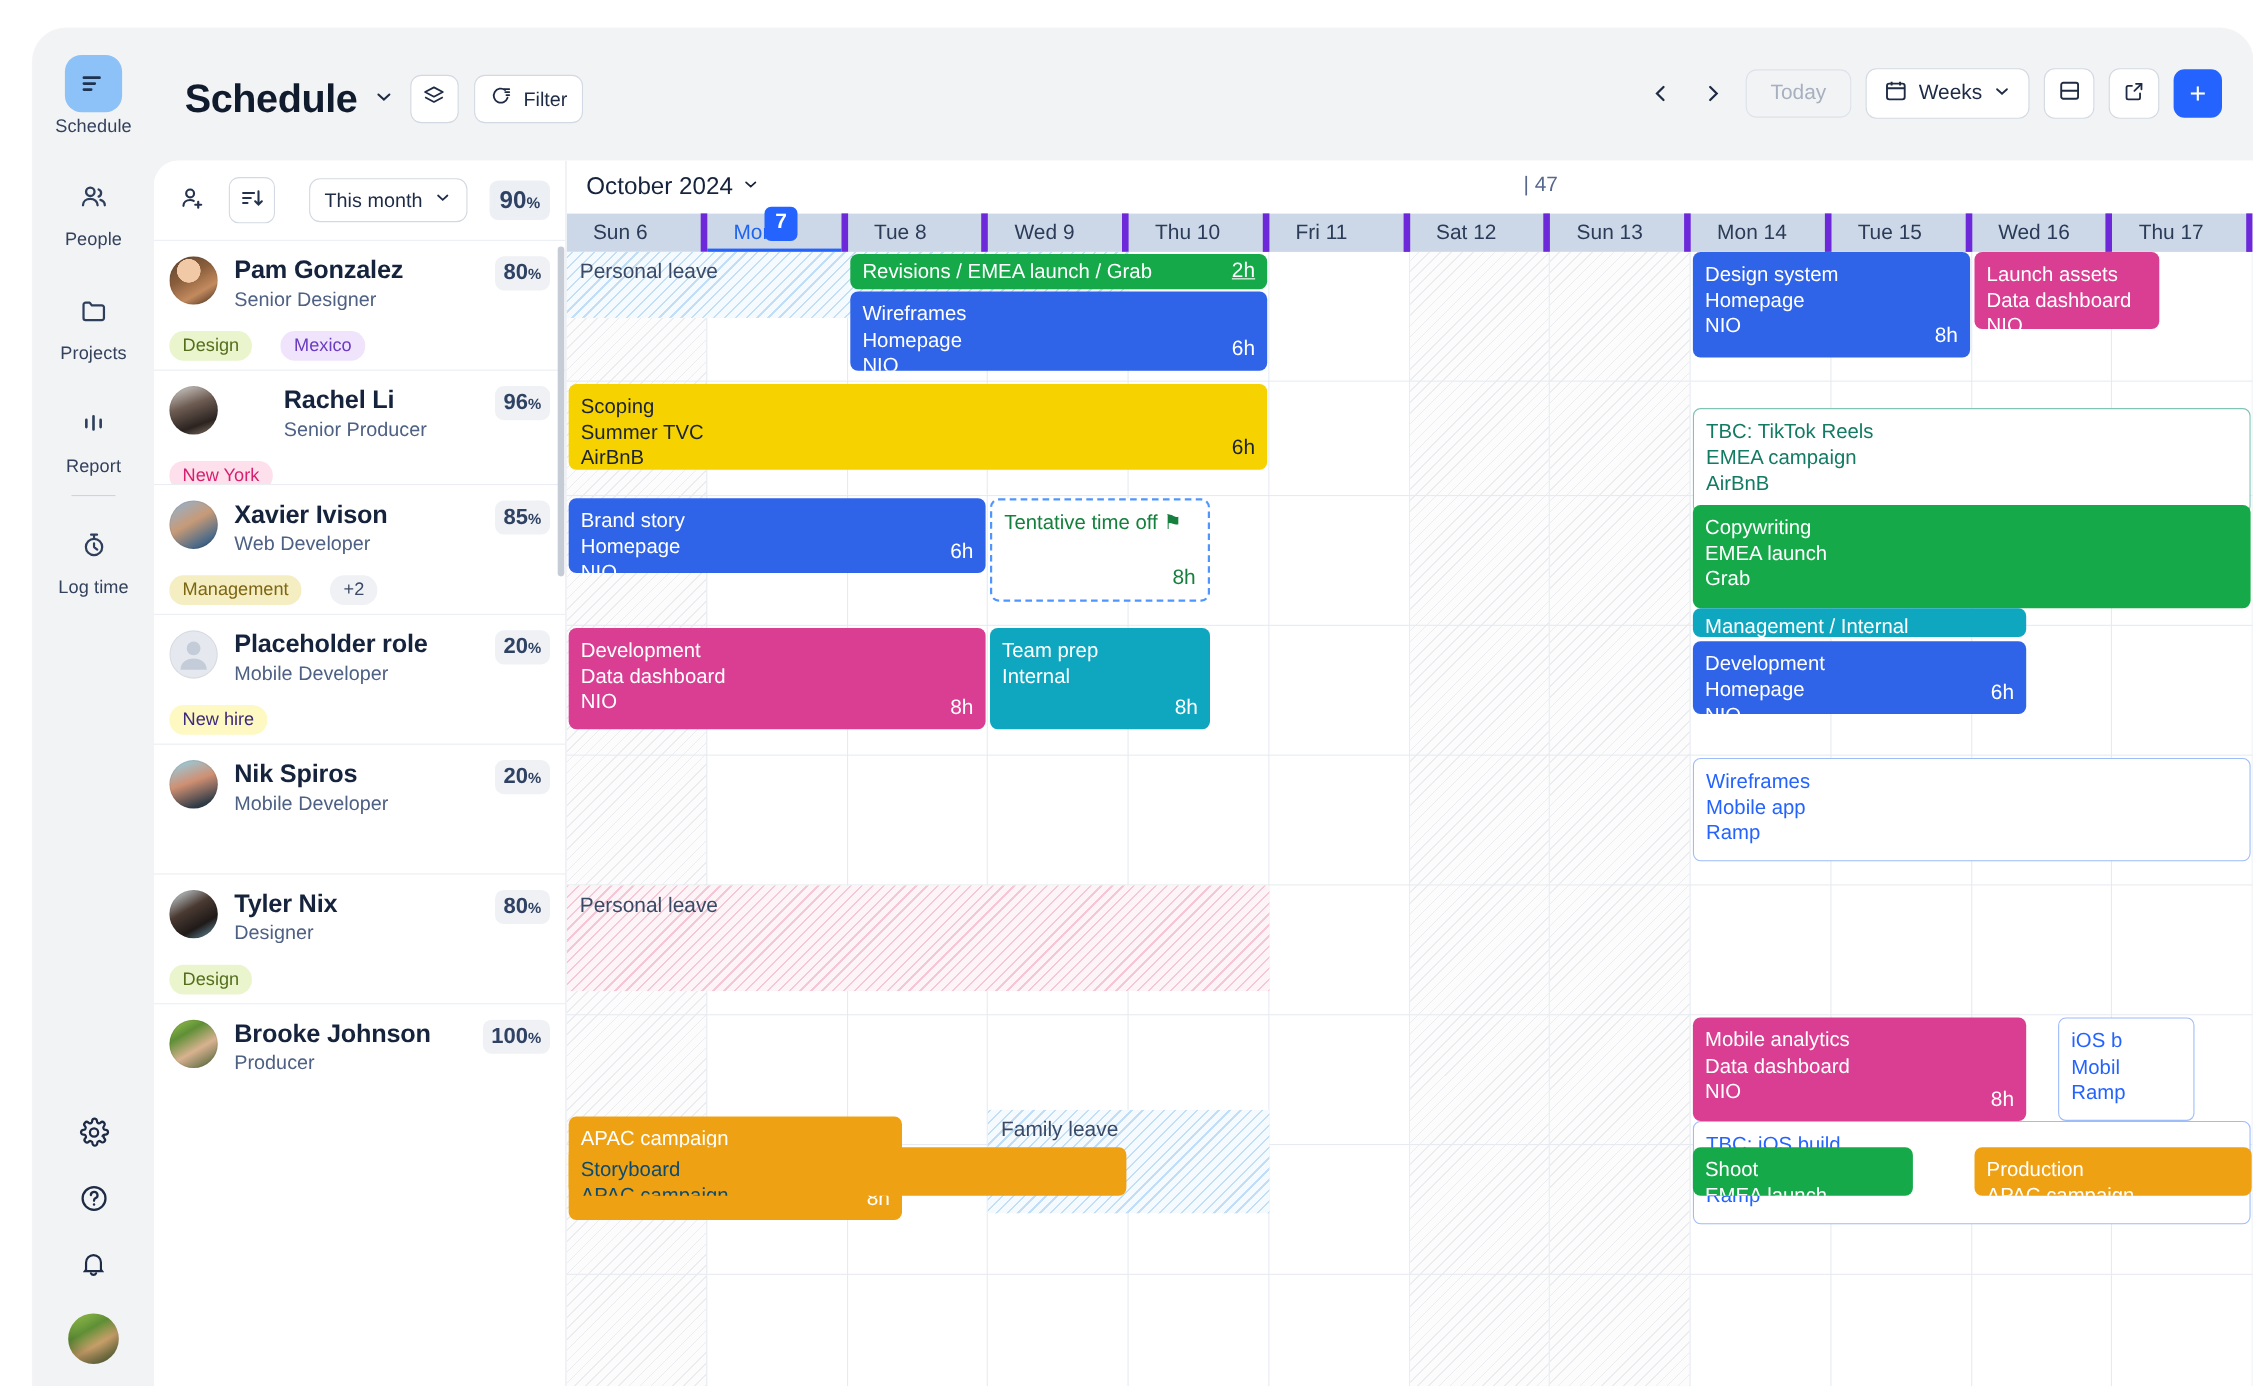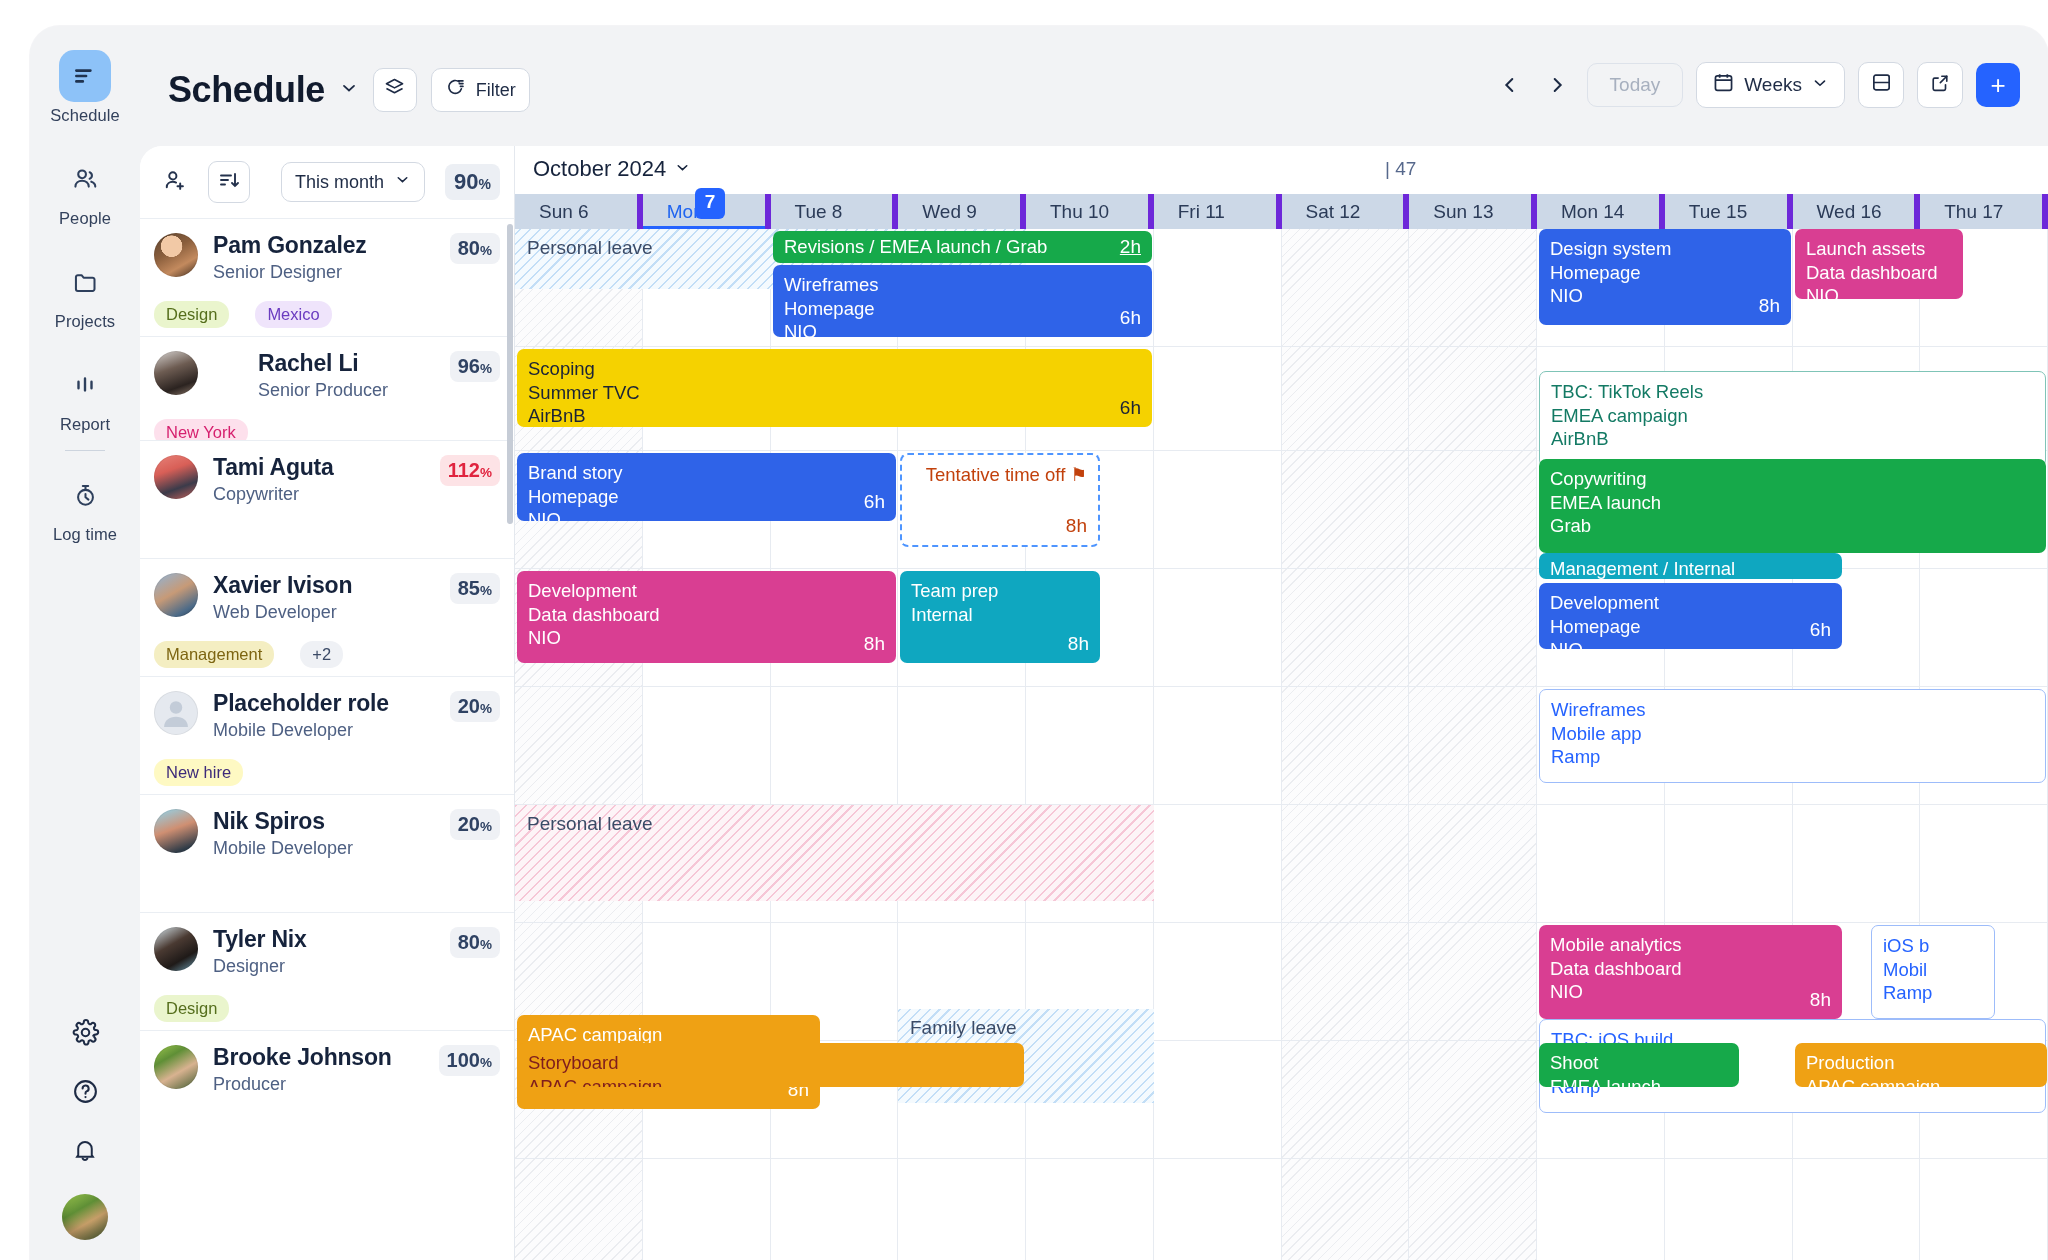--- a/index.html
+++ b/index.html
@@ -141,22 +141,22 @@
 
   
   .ev { position:absolute; border-radius:7px; padding:8px 11px; color:#fff;
         font-size:18.5px; line-height:1.28; overflow:hidden; cursor:pointer; }
   .ev .t2, .ev .t3 { font-size:18.5px; }
   .ev .hrs { position:absolute; right:11px; bottom:7px; font-size:19px; }
   .ev.slim { padding:4px 11px; }
   .ev.slim .hrs { position:absolute; right:11px; bottom:2px; top:4px;text-decoration:underline; }
   .ev.outline { background:#fff; color:#2563ff; border:1px solid #9dbcfa; }
   .ev.outline-teal { background:#fff; color:#137a64; border:1px solid #7fc4b7; }
-  .ev.tentative { background:#fff; color:#c2410c; border:2px dashed #4e95ff;
-                  border-radius:8px;text-align:right; }
+  .ev.tentative { background:#fff; color:#15803d; border:2px dashed #4e95ff;
+                  border-radius:8px; }
 
   .leave { position:absolute; padding:8px 12px; font-size:19px; color:#3a4a66; }
   .leave.blue {
     background-color:#f4fafe;
     background-image:repeating-linear-gradient(-45deg,
       rgba(120,180,235,.40) 0 1.5px, transparent 1.5px 7px);
   }
   .leave.pink {
     background-color:#fdf4f7;
     background-image:repeating-linear-gradient(-45deg,
@@ -379,31 +379,20 @@
                 <div class="p-role">Senior Producer</div>
               </div>
               <div class="pct"><span class="v">96</span><span class="sfx">%</span></div>
             </div>
             <div class="tags">
               <span class="tag pink">New York</span>
             </div>
           </div>
           <div class="person" style="height: 118px;">
             <div class="person-top">
-              <div class="avatar" style="background-image:linear-gradient(160deg,#e8837a 0%,#d85f57 35%,#3b3b4a 70%,#c9625b 100%);"></div>
-              <div style="min-width:0;">
-                <div class="p-name">Tami Aguta</div>
-                <div class="p-role">Copywriter</div>
-              </div>
-              <div class="pct over"><span class="v">112</span><span class="sfx">%</span></div>
-            </div>
-            <div class="tags"></div>
-          </div>
-          <div class="person" style="height: 118px;">
-            <div class="person-top">
               <div class="avatar" style="background-image:linear-gradient(150deg,#8fb4d8 0%,#c79a77 45%,#4b6a88 80%,#2a3a4c 100%);"></div>
               <div style="min-width:0;">
                 <div class="p-name">Xavier Ivison</div>
                 <div class="p-role">Web Developer</div>
               </div>
               <div class="pct"><span class="v">85</span><span class="sfx">%</span></div>
             </div>
             <div class="tags">
               <span class="tag yellow">Management</span>
               <span class="tag grey">+2</span>
@@ -636,21 +625,21 @@
               <div class="hrs">8h</div>
             </div>
             <div class="leave blue" style="left: 383px; top: 780px; width: 256px; height: 94px;">
               <div>Family leave</div>
             </div>
             <div class="ev outline" style="left: 1024px; top: 790px; width: 507px; height: 94px;">
               <div class="t1">TBC: iOS build</div>
               <div class="t2">Mobile app</div>
               <div class="t3">Ramp</div>
             </div>
-            <div class="ev" style="left: 2px; top: 814px; width: 507px; height: 44px; background: rgb(239, 161, 20); color: #7f1d1d;">
+            <div class="ev" style="left: 2px; top: 814px; width: 507px; height: 44px; background: rgb(239, 161, 20); color: #0c4a6e;">
               <div class="t1">Storyboard</div>
               <div class="t2">APAC campaign</div>
             </div>
             <div class="ev" style="left: 1024px; top: 814px; width: 200px; height: 44px; background: rgb(22, 169, 74); color: rgb(255, 255, 255);">
               <div class="t1">Shoot</div>
               <div class="t2">EMEA launch</div>
             </div>
             <div class="ev" style="left: 1280px; top: 814px; width: 252px; height: 44px; background: rgb(239, 161, 20); color: rgb(255, 255, 255);">
               <div class="t1">Production</div>
               <div class="t2">APAC campaign</div>

